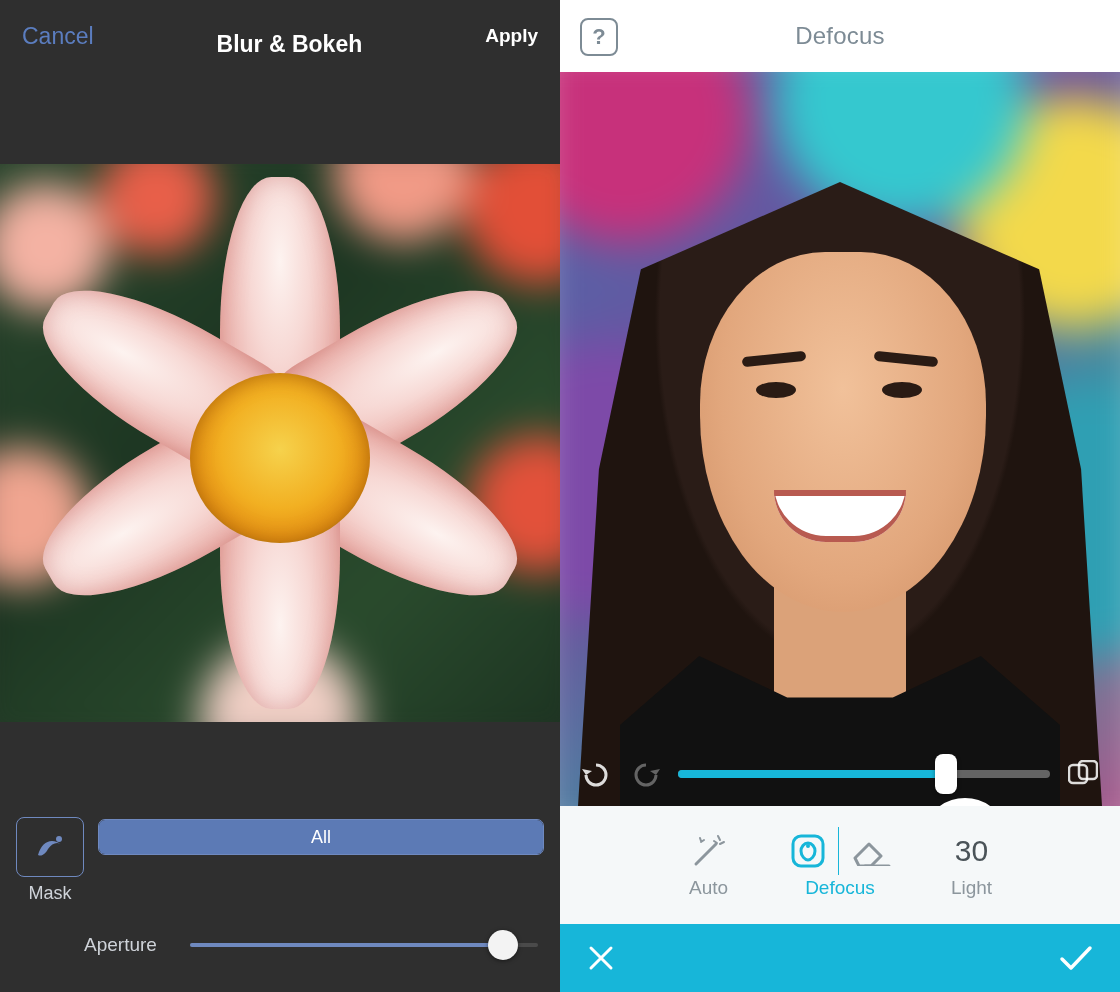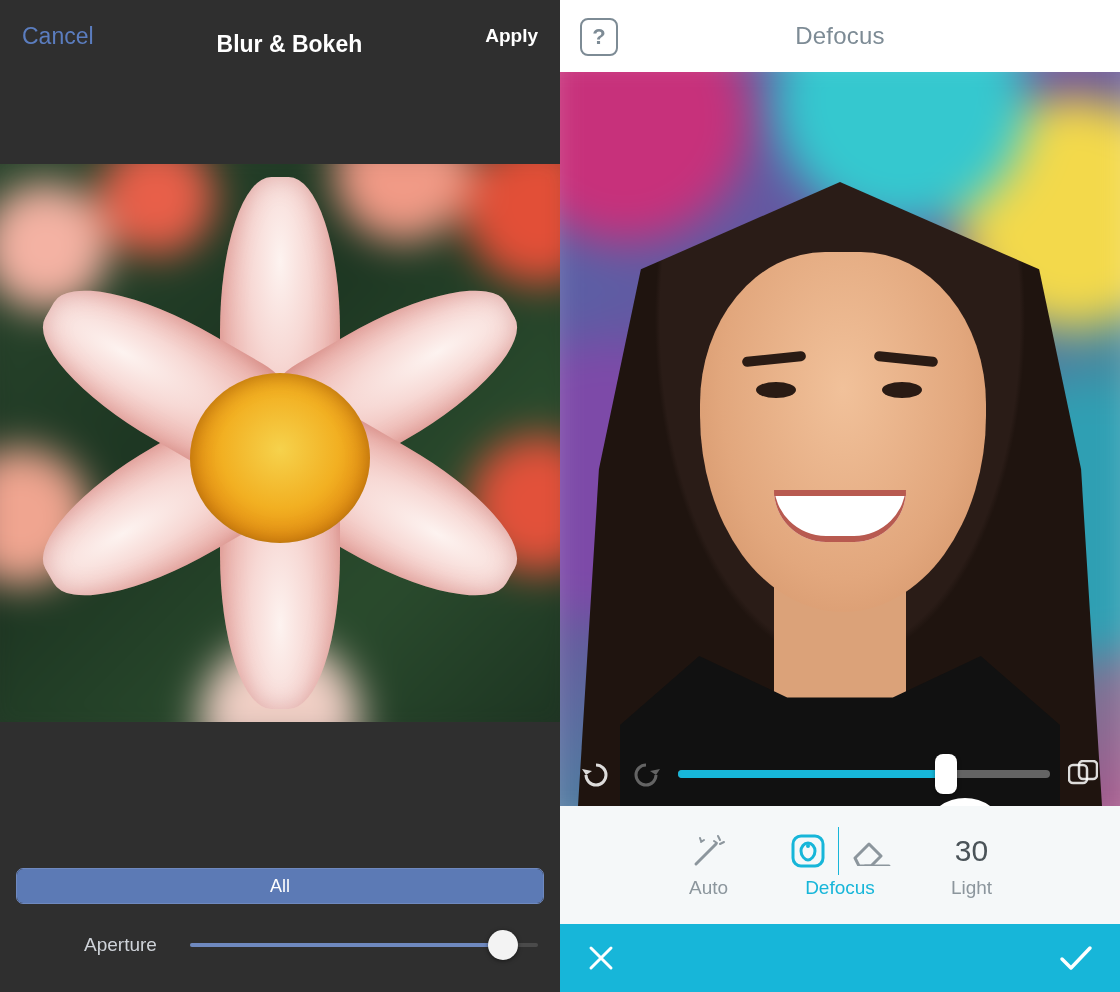--- a/index.html
+++ b/index.html
@@ -184,20 +184,29 @@
         <div class="petal" style="transform: translate(-50%,-95%) rotate(240deg);"></div>
         <div class="petal" style="transform: translate(-50%,-95%) rotate(300deg);"></div>
         <div class="center"></div>
       </div>
     </div>
 
     <div class="l-gap-bot"></div>
 
     <div class="l-controls">
       <div class="row1">
+        <div class="mask-col">
+          <div class="mask-btn">
+            <svg width="36" height="32" viewBox="0 0 36 32">
+              <path d="M6 24 C10 10, 20 6, 30 14 C26 10, 20 12, 16 18 C14 22, 10 26, 6 24 Z" fill="#6f89bf"></path>
+              <circle cx="27" cy="8" r="3" fill="#6f89bf"></circle>
+            </svg>
+          </div>
+          <span class="mask-label">Mask</span>
+        </div>
         <div class="seg">
           <div class="item sel">All</div>
         </div>
       </div>
 
       <div class="sliders">
         <div class="srow">
           <span class="lab">Aperture</span>
           <div class="track">
             <div class="fill" style="width: 90%;"></div>

